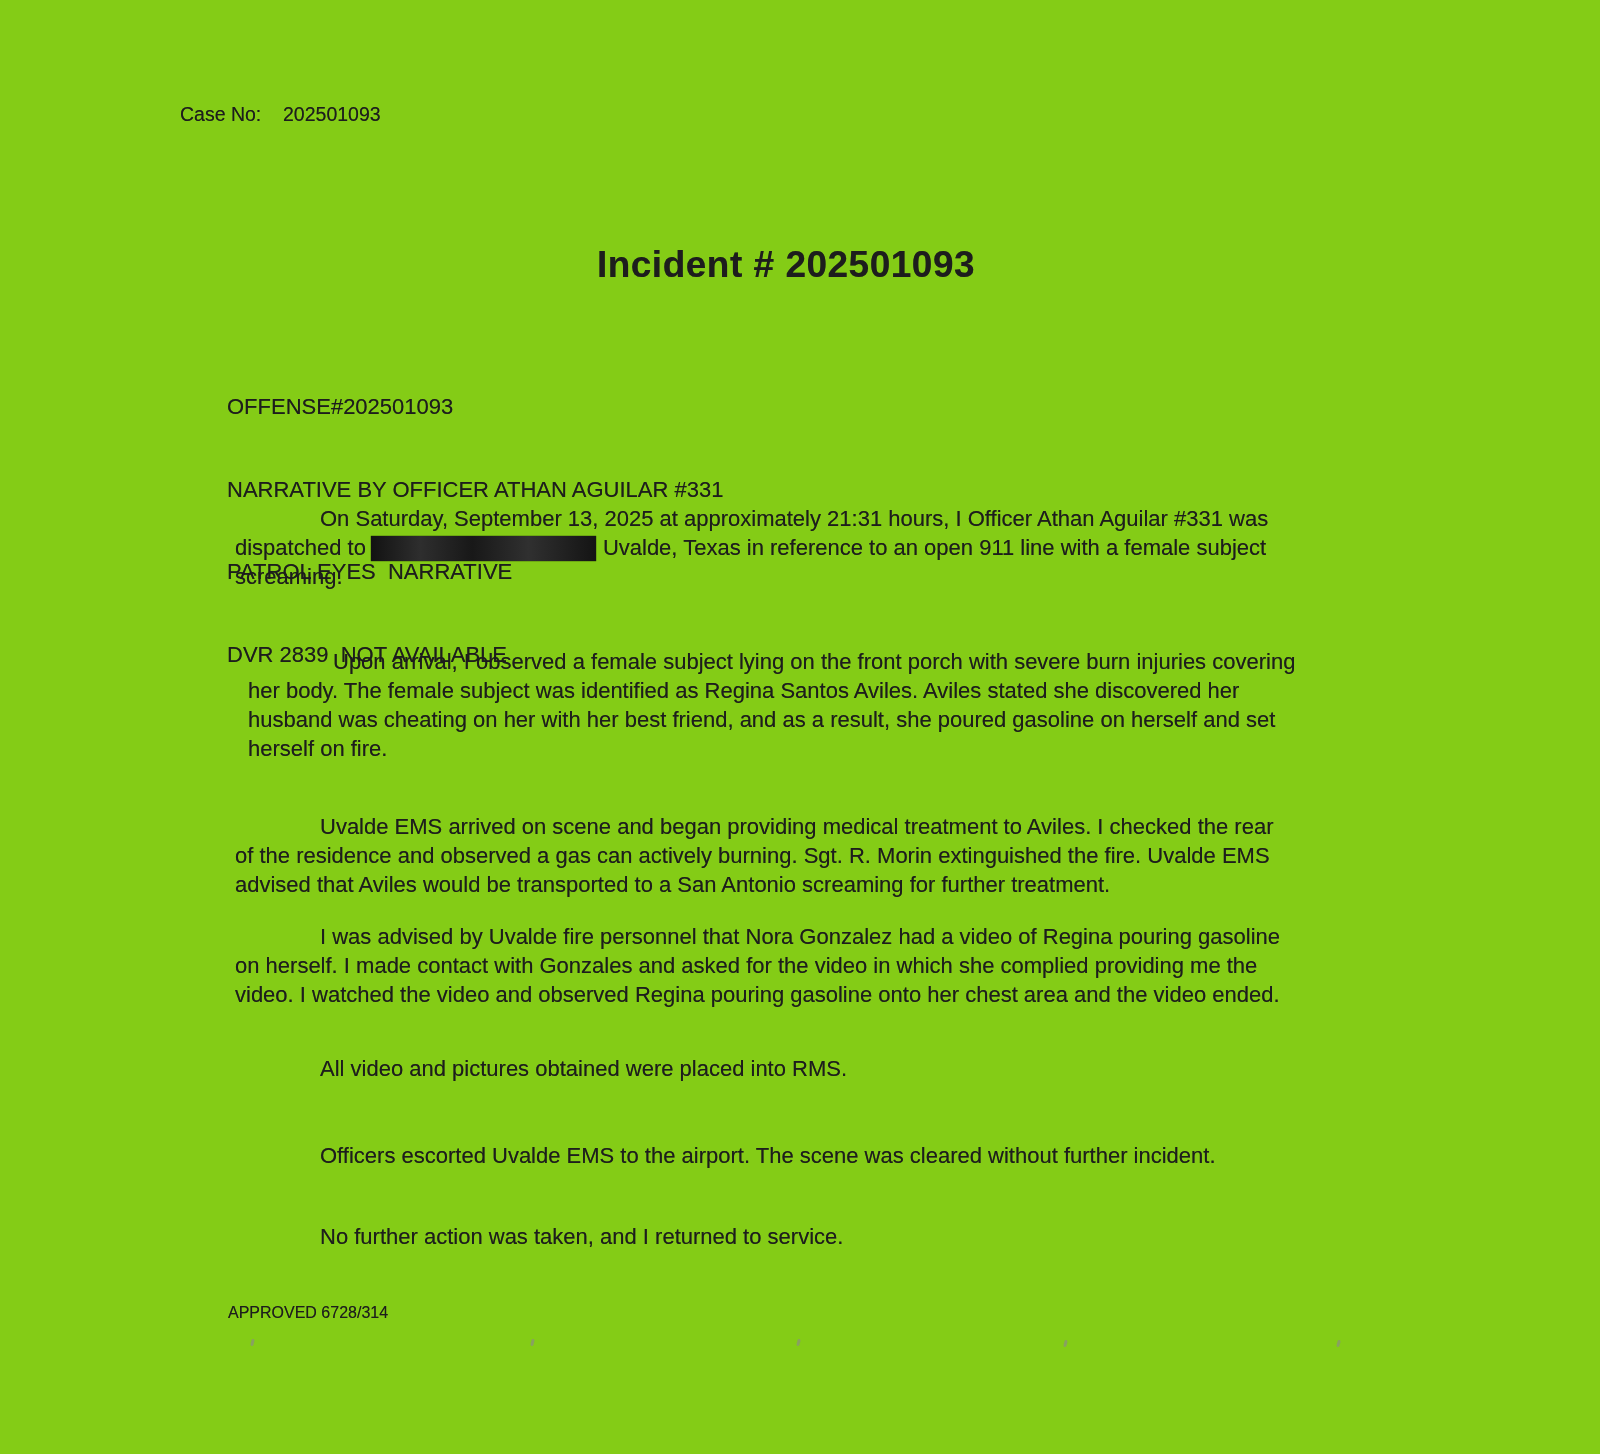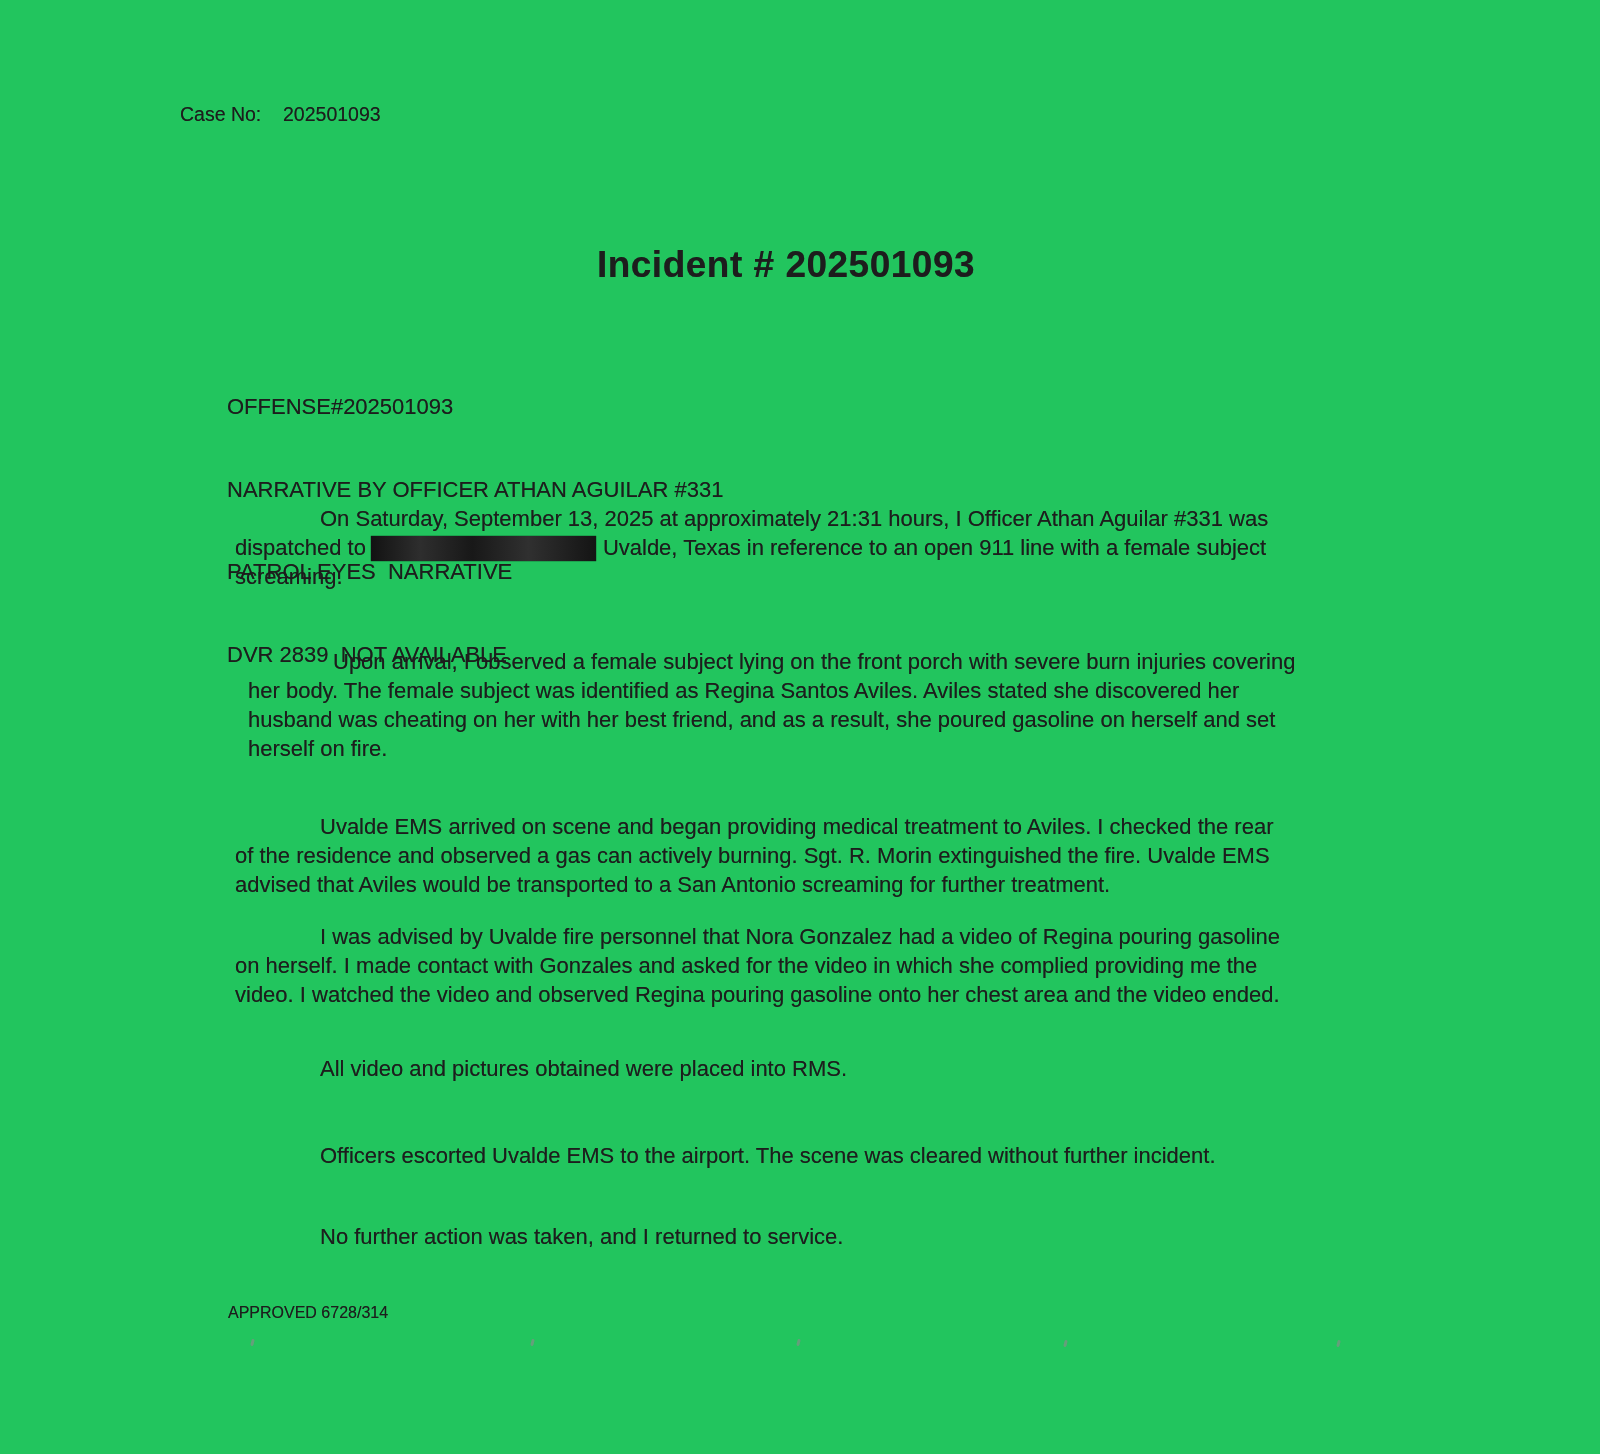--- a/index.html
+++ b/index.html
@@ -1,20 +1,20 @@
 <!DOCTYPE html>
 <html><head>
 <meta charset="utf-8">
 <style>
   html,body { margin:0; padding:0; background:#e8e8e8; }
   .page {
     position:relative;
     width:1600px; height:1454px;
     margin:0 auto;
-    background:#22c55e;
+    background:#84cc16;
     font-family:"Liberation Sans","DejaVu Sans",sans-serif;
     color:#1d1d1d;
     overflow:hidden;
   }
   .abs { position:absolute; }
   .scan { text-shadow: 0 0 0.5px rgba(25,25,25,0.55); }
 
   .case-label   { left:180px; top:103px; font-size:19.5px; }
   .case-number  { left:283px; top:103px; font-size:19.5px; }
 

